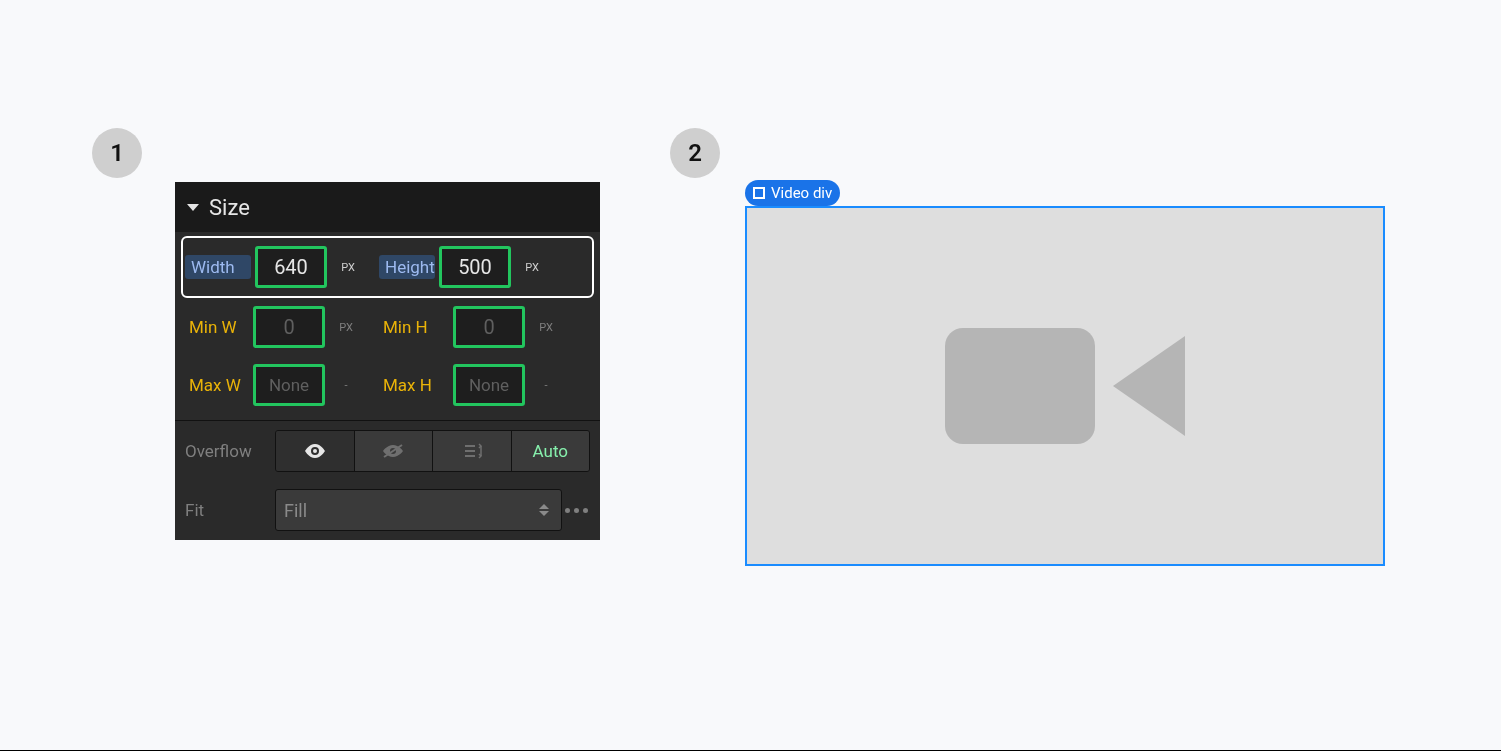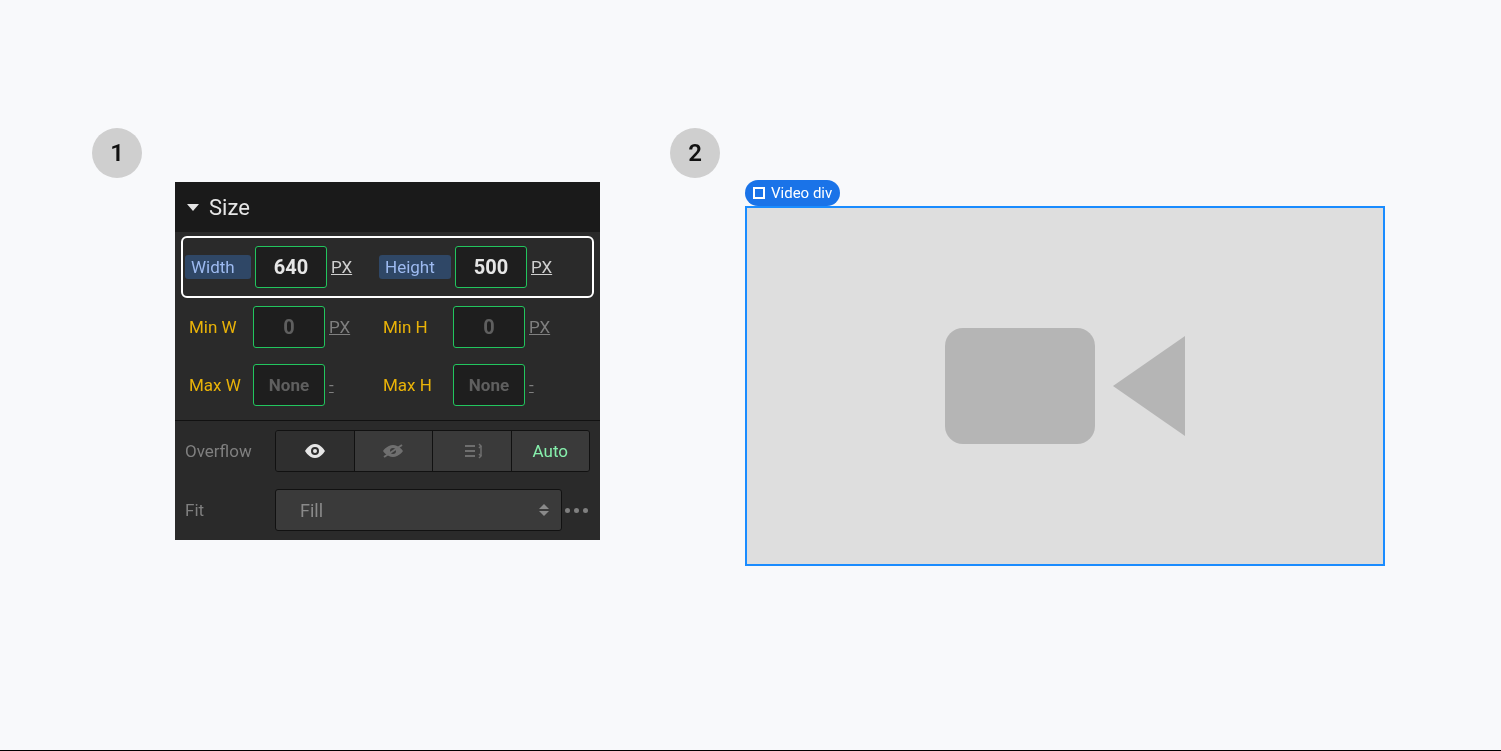--- a/index.html
+++ b/index.html
@@ -44,48 +44,48 @@
 
   .cell-label {
     width: 66px; padding: 2px 6px; border-radius: 3px; font-size: 17px;
     color: #eab308;
   }
   .cell-label.lit {
     background: #2f4766; color: #9dbaf0;
   }
 
   .cell-input {
-    width: 72px; height: 42px; background: #1e1e1e; border: 1px solid #22c55e;
+    width: 72px; height: 42px; background: #1e1e1e; border: 3px solid #22c55e;
     display: flex; align-items: center; justify-content: center;
-    color: #e6e6e6; font-size: 20px; font-weight: 700; border-radius: 3px;
+    color: #e6e6e6; font-size: 20px; font-weight: 400; border-radius: 3px;
   }
   .cell-input.dim { color: #5f5f5f; }
 
-  .cell-unit { width: 34px; text-align: left; color: #7f7f7f; font-size: 17px; text-decoration: underline; }
+  .cell-unit { width: 34px; text-align: center; color: #7f7f7f; font-size: 11px; }
   .cell-unit.bright { color: #cfcfcf; }
 
   
   .sp-sub {
     background: #2a2a2a; border-top: 1px solid #111; padding: 8px 10px;
     display: flex; align-items: center; height: 60px; 
   }
   .sp-sub .lbl { width: 90px; color: #7f7f7f; font-size: 17px; }
   .seg {
     display: flex; flex: 1; height: 42px; border: 1px solid #111; border-radius: 3px; overflow: hidden;
   }
   .seg-btn {
     flex: 1; display: flex; align-items: center; justify-content: center;
     background: #3a3a3a; border-right: 1px solid #111; color: #86efac;
   }
   .seg-btn:last-child { border-right: none; }
   .seg-btn.active { background: #2f2f2f; color: #e6e6e6; }
 
   .fit-select {
     flex: 1; height: 42px; background: #3a3a3a; border: 1px solid #111;
-    border-radius: 3px; display: flex; align-items: center; padding: 0 24px;
+    border-radius: 3px; display: flex; align-items: center; padding: 0 8px;
     color: #8a8a8a; font-size: 18px; position: relative;
   }
   .fit-select .chev {
     position: absolute; right: 10px; top: 50%; transform: translateY(-50%);
     width: 12px; height: 18px; display: flex; flex-direction: column; justify-content: center; gap: 2px;
   }
   .fit-select .chev .u { width:0;height:0;border-left:5px solid transparent;border-right:5px solid transparent;border-bottom:5px solid #8a8a8a; }
   .fit-select .chev .d { width:0;height:0;border-left:5px solid transparent;border-right:5px solid transparent;border-top:5px solid #8a8a8a; }
   .dots { width: 28px; display:flex; gap:4px; justify-content:center; }
   .dots span { width:5px;height:5px;border-radius:50%;background:#7f7f7f; }
@@ -118,21 +118,21 @@
     <div class="ttl">Size</div>
   </div>
 
   <div class="sp-rows">
 
     <div class="sp-row highlight">
       <div class="cell-label lit">Width</div>
       <div class="cell-input">640</div>
       <div class="cell-unit bright">PX</div>
       <div style="width:6px"></div>
-      <div class="cell-label lit" style="width:72px">Height</div>
+      <div class="cell-label lit" style="width:56px">Height</div>
       <div class="cell-input">500</div>
       <div class="cell-unit bright">PX</div>
     </div>
 
     <div class="sp-row">
       <div class="cell-label">Min W</div>
       <div class="cell-input dim">0</div>
       <div class="cell-unit">PX</div>
       <div style="width:6px"></div>
       <div class="cell-label" style="width:72px">Min H</div>

